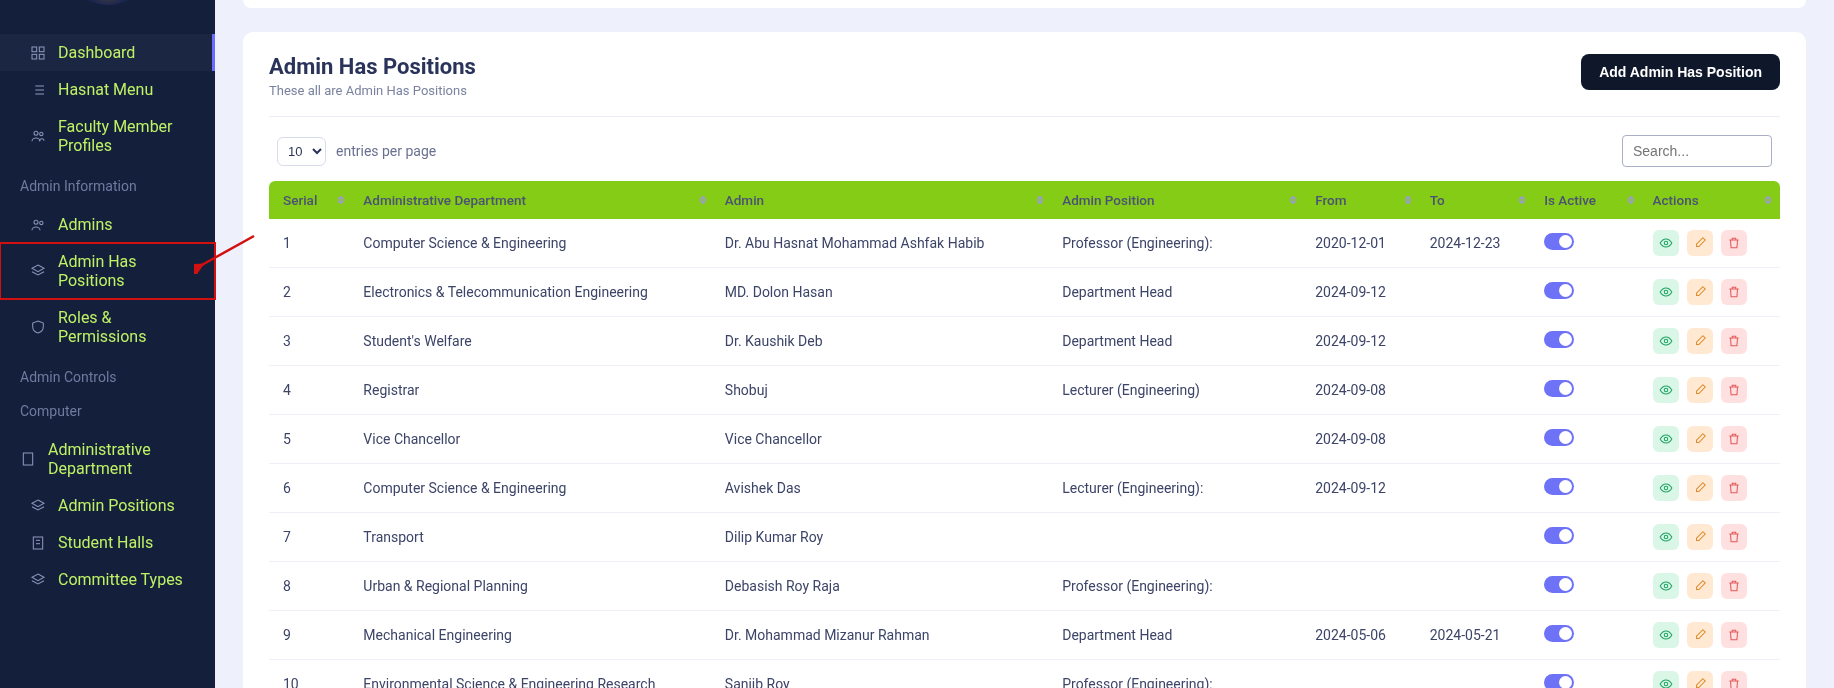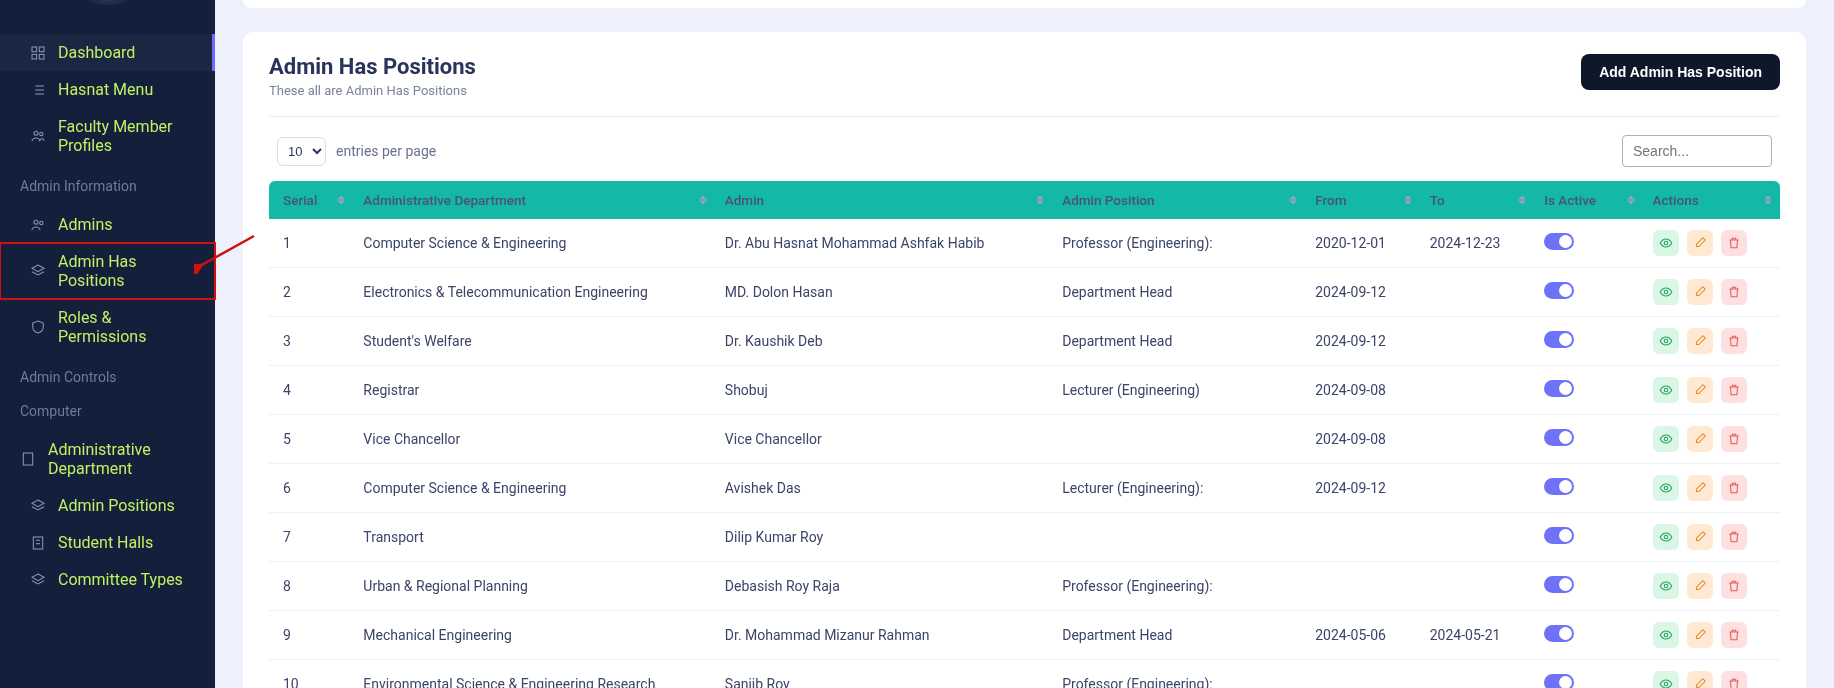--- a/index.html
+++ b/index.html
@@ -78,21 +78,21 @@
   }
   .controls-row { display:flex; justify-content:space-between; align-items:center; padding: 0 8px 14px 8px;}
   .entries { display:flex; align-items:center; gap:10px; color:#6a7190; font-size:14px;}
   .entries select {
     border:1px solid #d9dcea; border-radius:6px; padding:5px 6px; font-size:13px; color:#2a335a; background:#fff;
   }
   .search-input {
     border:1px solid #a9afc7; border-radius:4px; padding:7px 10px; width:150px; font-size:14px;
   }
   table { width:100%; border-collapse:collapse; }
-  thead tr { background:#14b8a6; }
+  thead tr { background:#84cc16; }
   th {
     text-align:left; padding:11px 10px; font-weight:500; font-size:13.5px; color:#4a5275;
     position:relative;
   }
   th:first-child { border-top-left-radius:6px; padding-left:14px;}
   th:last-child { border-top-right-radius:6px; }
   .sort-caret {
     position:absolute; right:8px; top:50%; transform:translateY(-50%);
     display:flex; flex-direction:column; gap:1px;
   }

